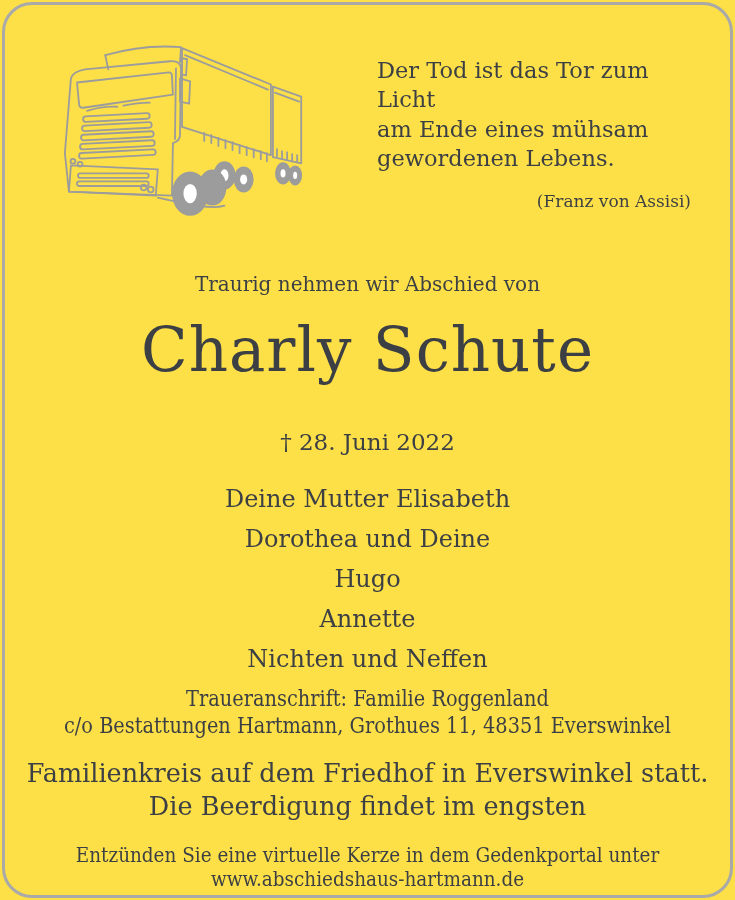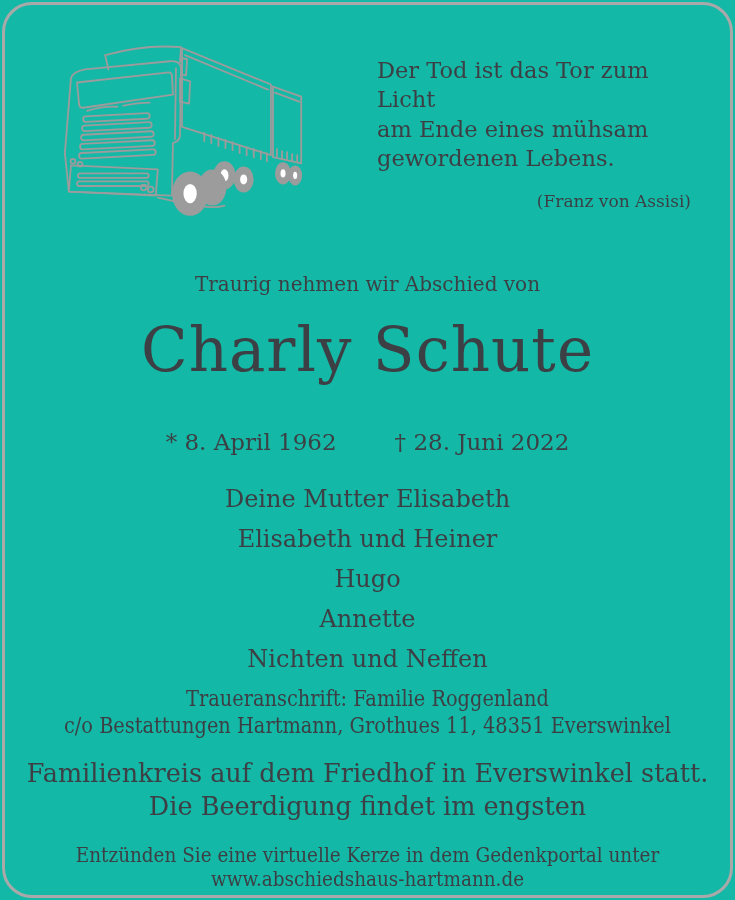--- a/index.html
+++ b/index.html
@@ -1,19 +1,19 @@
 <!DOCTYPE html>
 <html><head>
 <meta charset="utf-8">
 <style>
   html,body{margin:0;padding:0;background:#ffffff;}
   .sheet{
     position:relative;
     width:735px;height:900px;
-    background:#14b8a6;
+    background:#fde047;
     font-family:"DejaVu Serif","Liberation Serif",serif;
     color:#3c3f44;
     overflow:hidden;
   }
   .frame{
     position:absolute;left:2px;top:2px;right:2px;bottom:2px;
     border:3px solid #a9a9a9;border-radius:30px;
     pointer-events:none;
   }
   .truck{position:absolute;left:48px;top:34px;width:262px;height:202px;}
@@ -104,27 +104,26 @@
     <div>am Ende eines mühsam</div>
     <div>gewordenen Lebens.</div>
     <div class="attrib">(Franz von Assisi)</div>
   </div>
 
   <div class="centered intro">Traurig nehmen wir Abschied von</div>
 
   <div class="centered name">Charly Schute</div>
 
   <div class="centered dates">
-    <span>* 8. April 1962</span>
     <span>† 28. Juni 2022</span>
   </div>
 
   <div class="centered mourners">
     <div>Deine Mutter Elisabeth</div>
-    <div>Elisabeth und Heiner</div>
+    <div>Dorothea und Deine</div>
     <div>Hugo</div>
     <div>Annette</div>
     <div>Nichten und Neffen</div>
   </div>
 
   <div class="centered address">
     <div>Traueranschrift: Familie Roggenland</div>
     <div>c/o Bestattungen Hartmann, Grothues 11, 48351 Everswinkel</div>
   </div>
 

